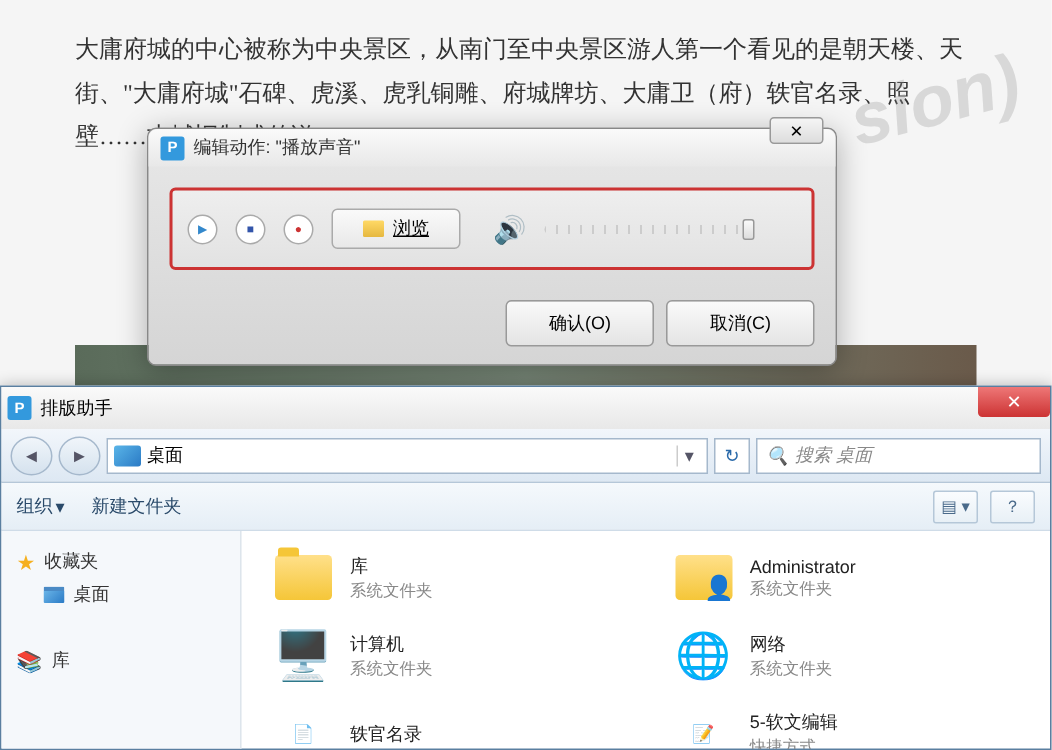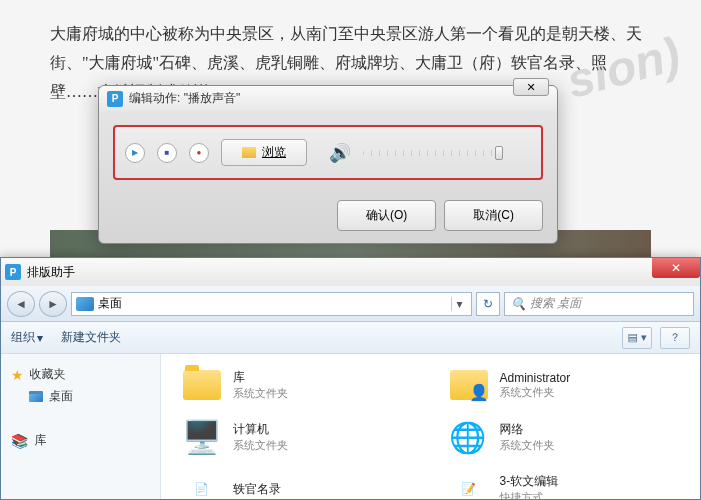--- a/index.html
+++ b/index.html
@@ -198,20 +198,20 @@
         <div class="fd-item">
           <div class="fd-item-icon">📄</div>
           <div class="fd-item-info">
             <span class="fd-item-name">轶官名录</span>
             <span class="fd-item-sub"></span>
           </div>
         </div>
         <div class="fd-item">
           <div class="fd-item-icon">📝</div>
           <div class="fd-item-info">
-            <span class="fd-item-name">3-软文编辑</span>
+            <span class="fd-item-name">5-软文编辑</span>
             <span class="fd-item-sub">快捷方式</span>
           </div>
         </div>
       </div>
     </div>
   </div>
 </div>
 
 </body></html>

